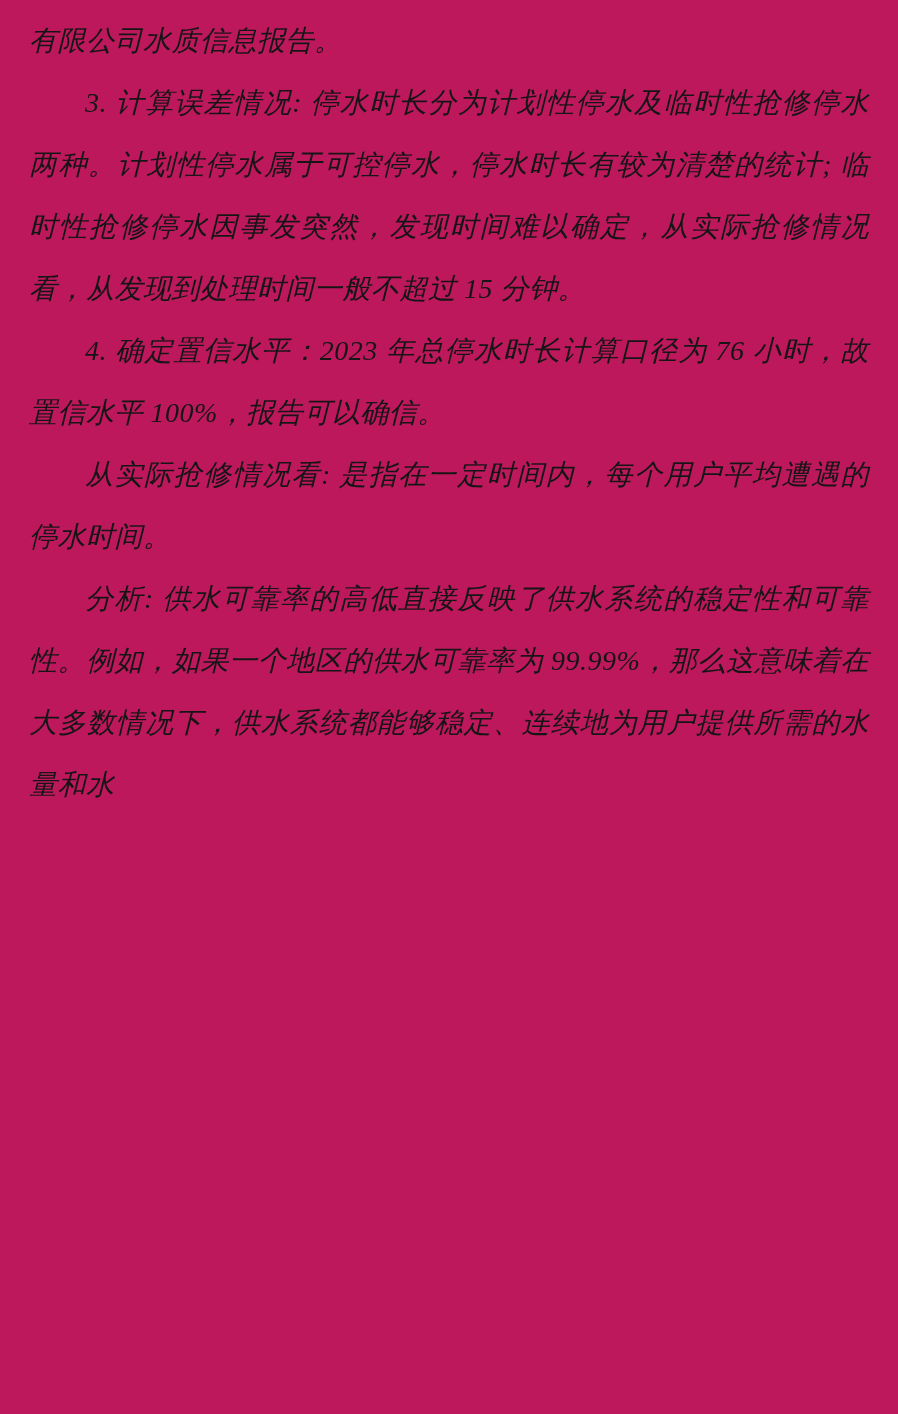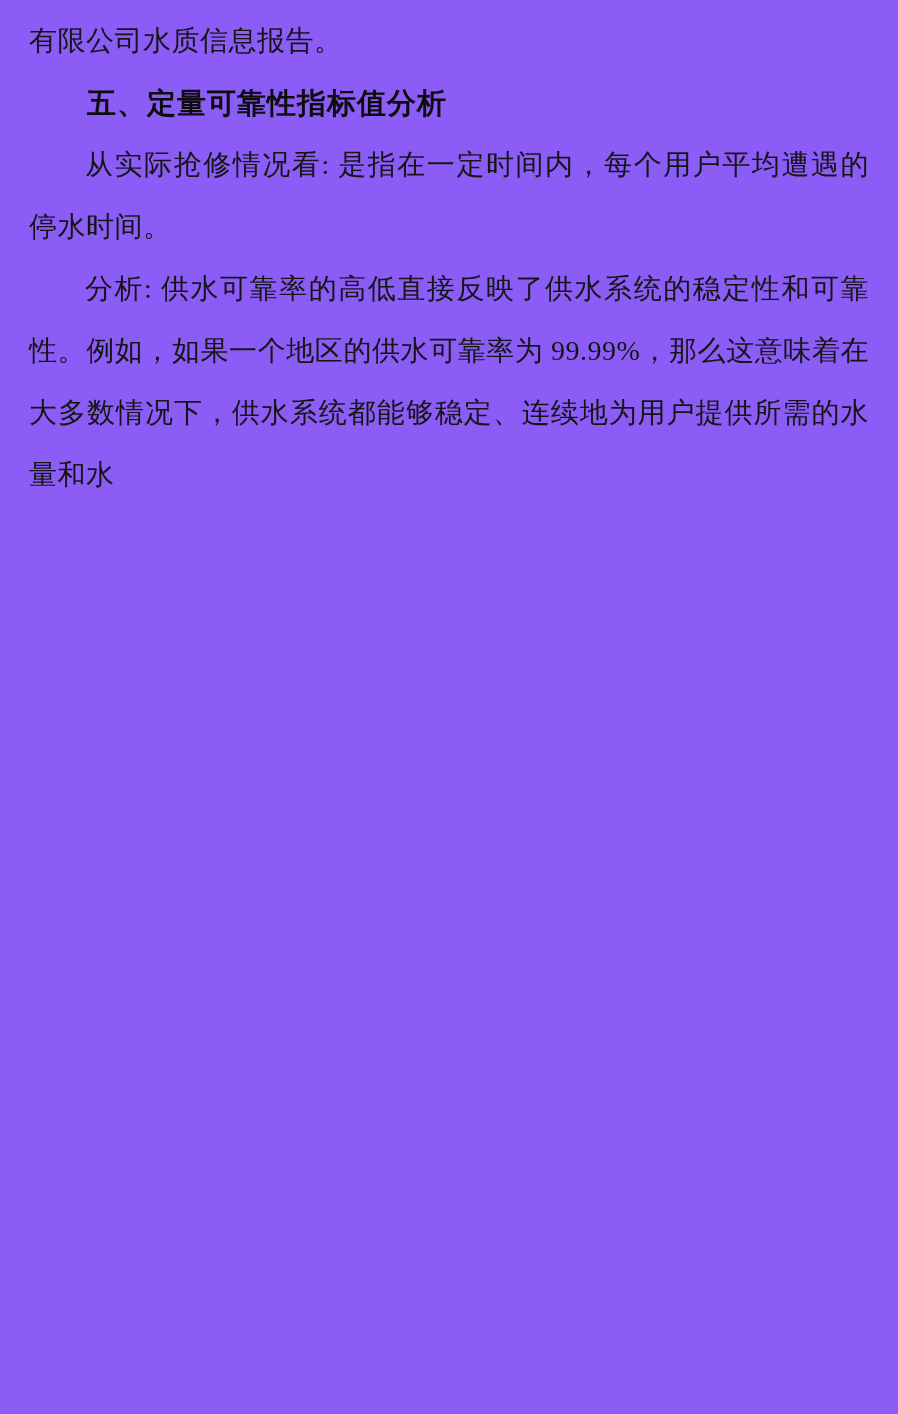--- a/index.html
+++ b/index.html
@@ -4,26 +4,27 @@
 <style>
   html, body {
     margin: 0;
     padding: 0;
     background: #ffffff;
   }
   .page {
     position: relative;
     width: 898px;
     height: 1414px;
-    background: #8b5cf6;
+    background: #be185d;
     overflow: hidden;
     box-sizing: border-box;
     padding: 10px 29px 0 29px;
     font-family: "Liberation Serif", "DejaVu Serif", serif;
     color: #151515;
+    font-style: italic;
   }
   .para {
     margin: 0;
     font-size: 28px;
     line-height: 62px;
     text-align: justify;
     text-justify: inter-character;
     letter-spacing: 0.5px;
     word-break: break-all;
   }
@@ -44,22 +45,23 @@
     color: #0d0d0d;
   }
 </style>
 </head>
 <body>
 
 <div class="page">
   <p class="para continuation">有限公司水质信息报告。</p>
 
 
+  <p class="para indent">3. 计算误差情况: 停水时长分为计划性停水及临时性抢修停水两种。计划性停水属于可控停水，停水时长有较为清楚的统计; 临时性抢修停水因事发突然，发现时间难以确定，从实际抢修情况看，从发现到处理时间一般不超过 15 分钟。</p>
 
+  <p class="para indent">4. 确定置信水平：2023 年总停水时长计算口径为 76 小时，故置信水平 100%，报告可以确信。</p>
 
-  <h2 class="heading">五、定量可靠性指标值分析</h2>
 
   <p class="para indent">从实际抢修情况看: 是指在一定时间内，每个用户平均遭遇的停水时间。</p>
 
 
 
   <p class="para indent">分析: 供水可靠率的高低直接反映了供水系统的稳定性和可靠性。例如，如果一个地区的供水可靠率为 99.99%，那么这意味着在大多数情况下，供水系统都能够稳定、连续地为用户提供所需的水量和水</p>
 </div>
 
 </body></html>

